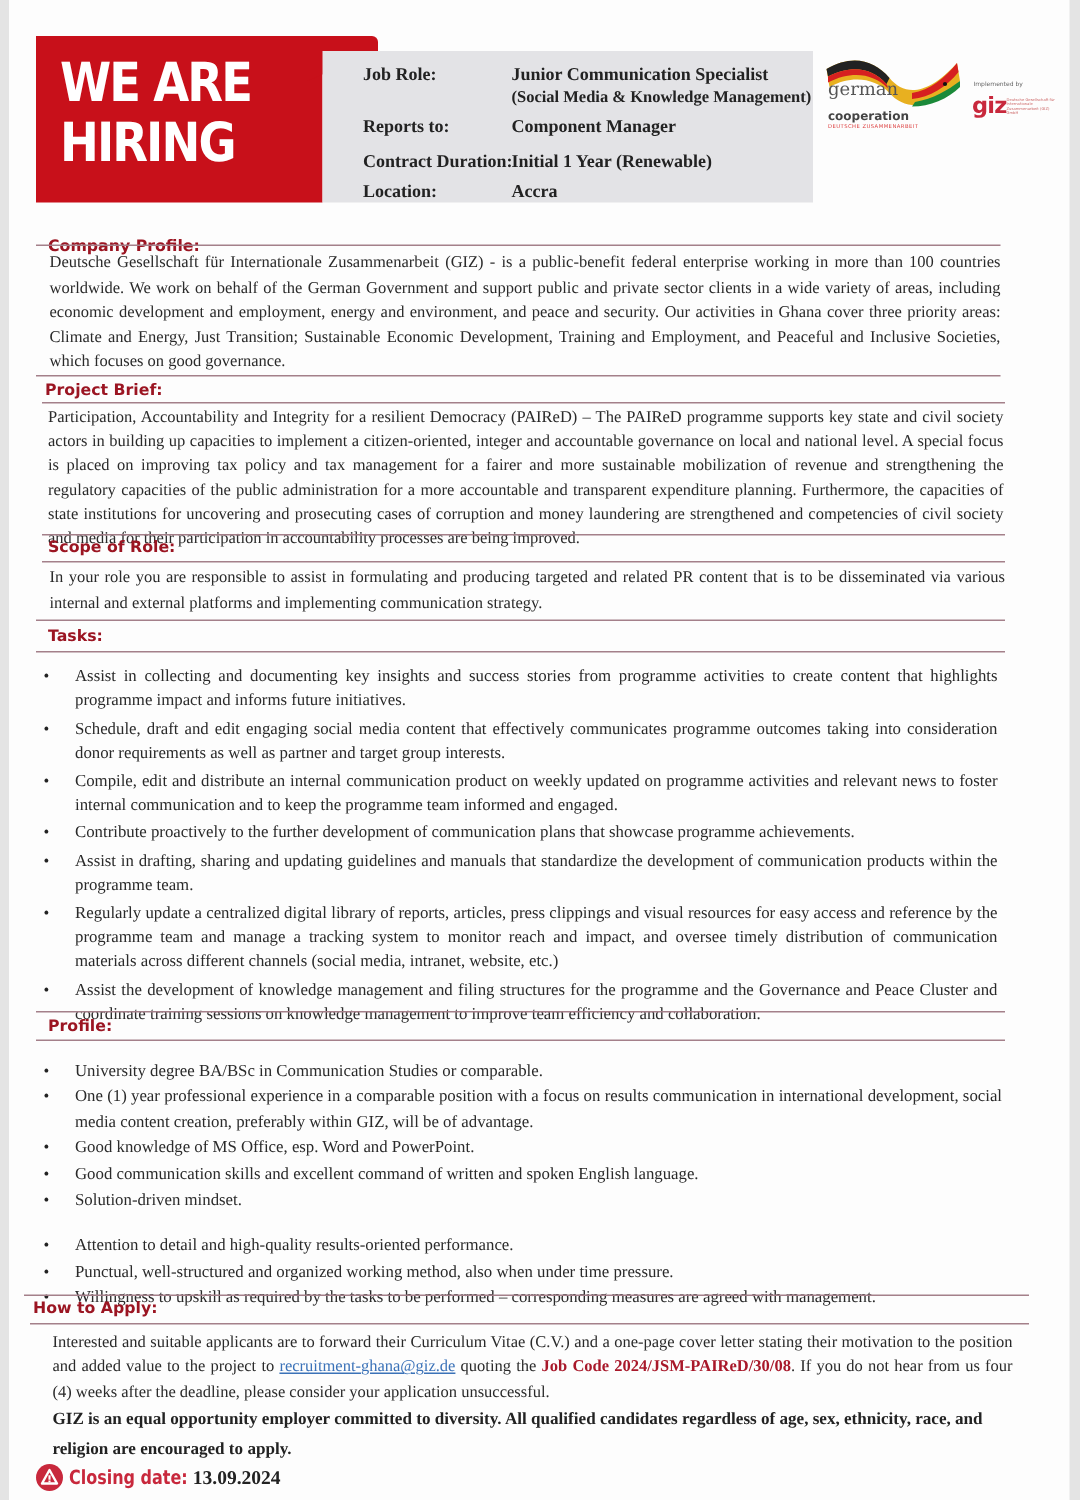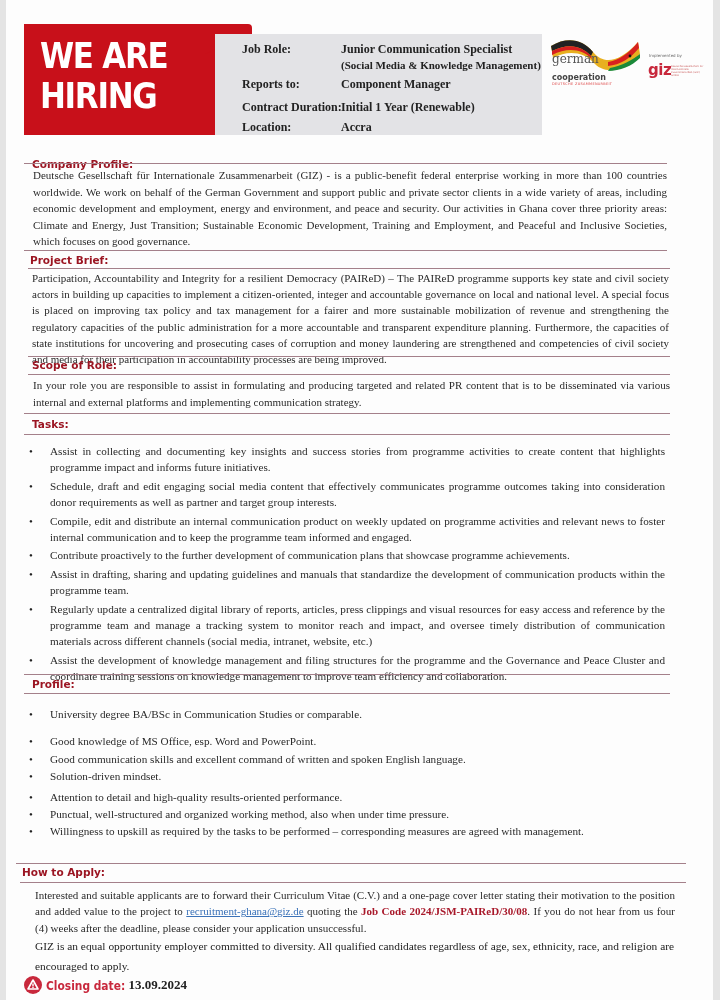--- a/index.html
+++ b/index.html
@@ -28,21 +28,21 @@
 
   
   .sec-head { position:absolute; font-family:"DejaVu Sans", sans-serif; font-weight:bold; font-size:10.5px; color:#9b1522; }
   .rule { position:absolute; height:1px; background:#a4808a; }
   .para { position:absolute; font-family:"Liberation Serif", serif; font-size:11px; line-height:16.6px; color:#2a2a2a; text-align:justify; }
   .bullets { position:absolute; margin:0; padding:0; list-style:none; font-family:"Liberation Serif", serif; font-size:11.2px; color:#2a2a2a; }
   .bullets li { position:relative; padding-left:0; text-align:justify; }
   .bullets li::before { content:"•"; position:absolute; left:-21px; top:0; font-size:11px; color:#222; }
   .email { color:#3b72b8; text-decoration:underline; }
   .jobcode { color:#a8182a; font-weight:bold; }
-  .eqop { position:absolute; left:35px; top:936px; width:640px; font-family:"Liberation Serif", serif; font-weight:normal; font-size:11.4px; line-height:20px; color:#222; }
+  .eqop { position:absolute; left:35px; top:936px; width:640px; font-family:"Liberation Serif", serif; font-weight:bold; font-size:11.4px; line-height:20px; color:#222; }
   .closing { position:absolute; left:24px; top:976px; display:flex; align-items:center; }
   .warn-icon { width:18px; height:18px; border-radius:50%; background:#c8283c; position:relative; }
   .closing-label { font-family:"DejaVu Sans", sans-serif; font-weight:bold; font-size:13px; color:#c8283c; margin-left:4px; transform:scaleX(0.82); transform-origin:left center; display:inline-block; }
   .closing-date { font-family:"Liberation Serif", serif; font-weight:bold; font-size:13px; color:#222; margin-left:-14px; }
 </style>
 </head>
 <body>
 
 <div class="page"></div>
 
@@ -104,24 +104,25 @@
   <li style="margin-bottom:2px">Contribute proactively to the further development of communication plans that showcase programme achievements.</li>
   <li style="margin-bottom:2px">Assist in drafting, sharing and updating guidelines and manuals that standardize the development of communication products within the programme team.</li>
   <li style="margin-bottom:2px">Regularly update a centralized digital library of reports, articles, press clippings and visual resources for easy access and reference by the programme team and manage a tracking system to monitor reach and impact, and oversee timely distribution of communication materials across different channels (social media, intranet, website, etc.)</li>
   <li>Assist the development of knowledge management and filing structures for the programme and the Governance and Peace Cluster and coordinate training sessions on knowledge management to improve team efficiency and collaboration.</li>
 </ul>
 <div class="rule" style="left:24px;top:674px;width:646px"></div>
 
 <div class="sec-head" style="left:32px;top:678px">Profile:</div>
 <div class="rule" style="left:24px;top:693px;width:646px"></div>
 <ul class="bullets" style="left:50px;top:706px;width:618px;line-height:16.4px">
-  <li style="margin-bottom:11px">University degree BA/BSc in Communication Studies or comparable.</li>
+  <li style="margin-bottom:1px">University degree BA/BSc in Communication Studies or comparable.</li>
+  <li style="margin-bottom:1px">One (1) year professional experience in a comparable position with a focus on results communication in international development, social media content creation, preferably within GIZ, will be of advantage.</li>
   <li style="margin-bottom:1px">Good knowledge of MS Office, esp. Word and PowerPoint.</li>
   <li style="margin-bottom:1px">Good communication skills and excellent command of written and spoken English language.</li>
-  <li style="margin-bottom:4px">Solution-driven mindset.</li>
+  <li style="margin-bottom:14px">Solution-driven mindset.</li>
   <li style="margin-bottom:1px">Attention to detail and high-quality results-oriented performance.</li>
   <li style="margin-bottom:1px">Punctual, well-structured and organized working method, also when under time pressure.</li>
   <li>Willingness to upskill as required by the tasks to be performed – corresponding measures are agreed with management.</li>
 </ul>
 <div class="rule" style="left:16px;top:863px;width:670px"></div>
 
 <div class="sec-head" style="left:22px;top:866px">How to Apply:</div>
 <div class="rule" style="left:20px;top:882px;width:666px"></div>
 <div class="para" style="left:35px;top:887px;width:640px;line-height:16.4px"><span>Interested and suitable applicants are to forward their Curriculum Vitae (C.V.) and a one-page cover letter stating their motivation to the position and added value to the project to </span><span class="email">recruitment-ghana@giz.de</span><span> quoting the </span><span class="jobcode">Job Code 2024/JSM-PAIReD/30/08</span><span>. If you do not hear from us four (4) weeks after the deadline, please consider your application unsuccessful.</span></div>
 <div class="eqop">GIZ is an equal opportunity employer committed to diversity. All qualified candidates regardless of age, sex, ethnicity, race, and religion are encouraged to apply.</div>

